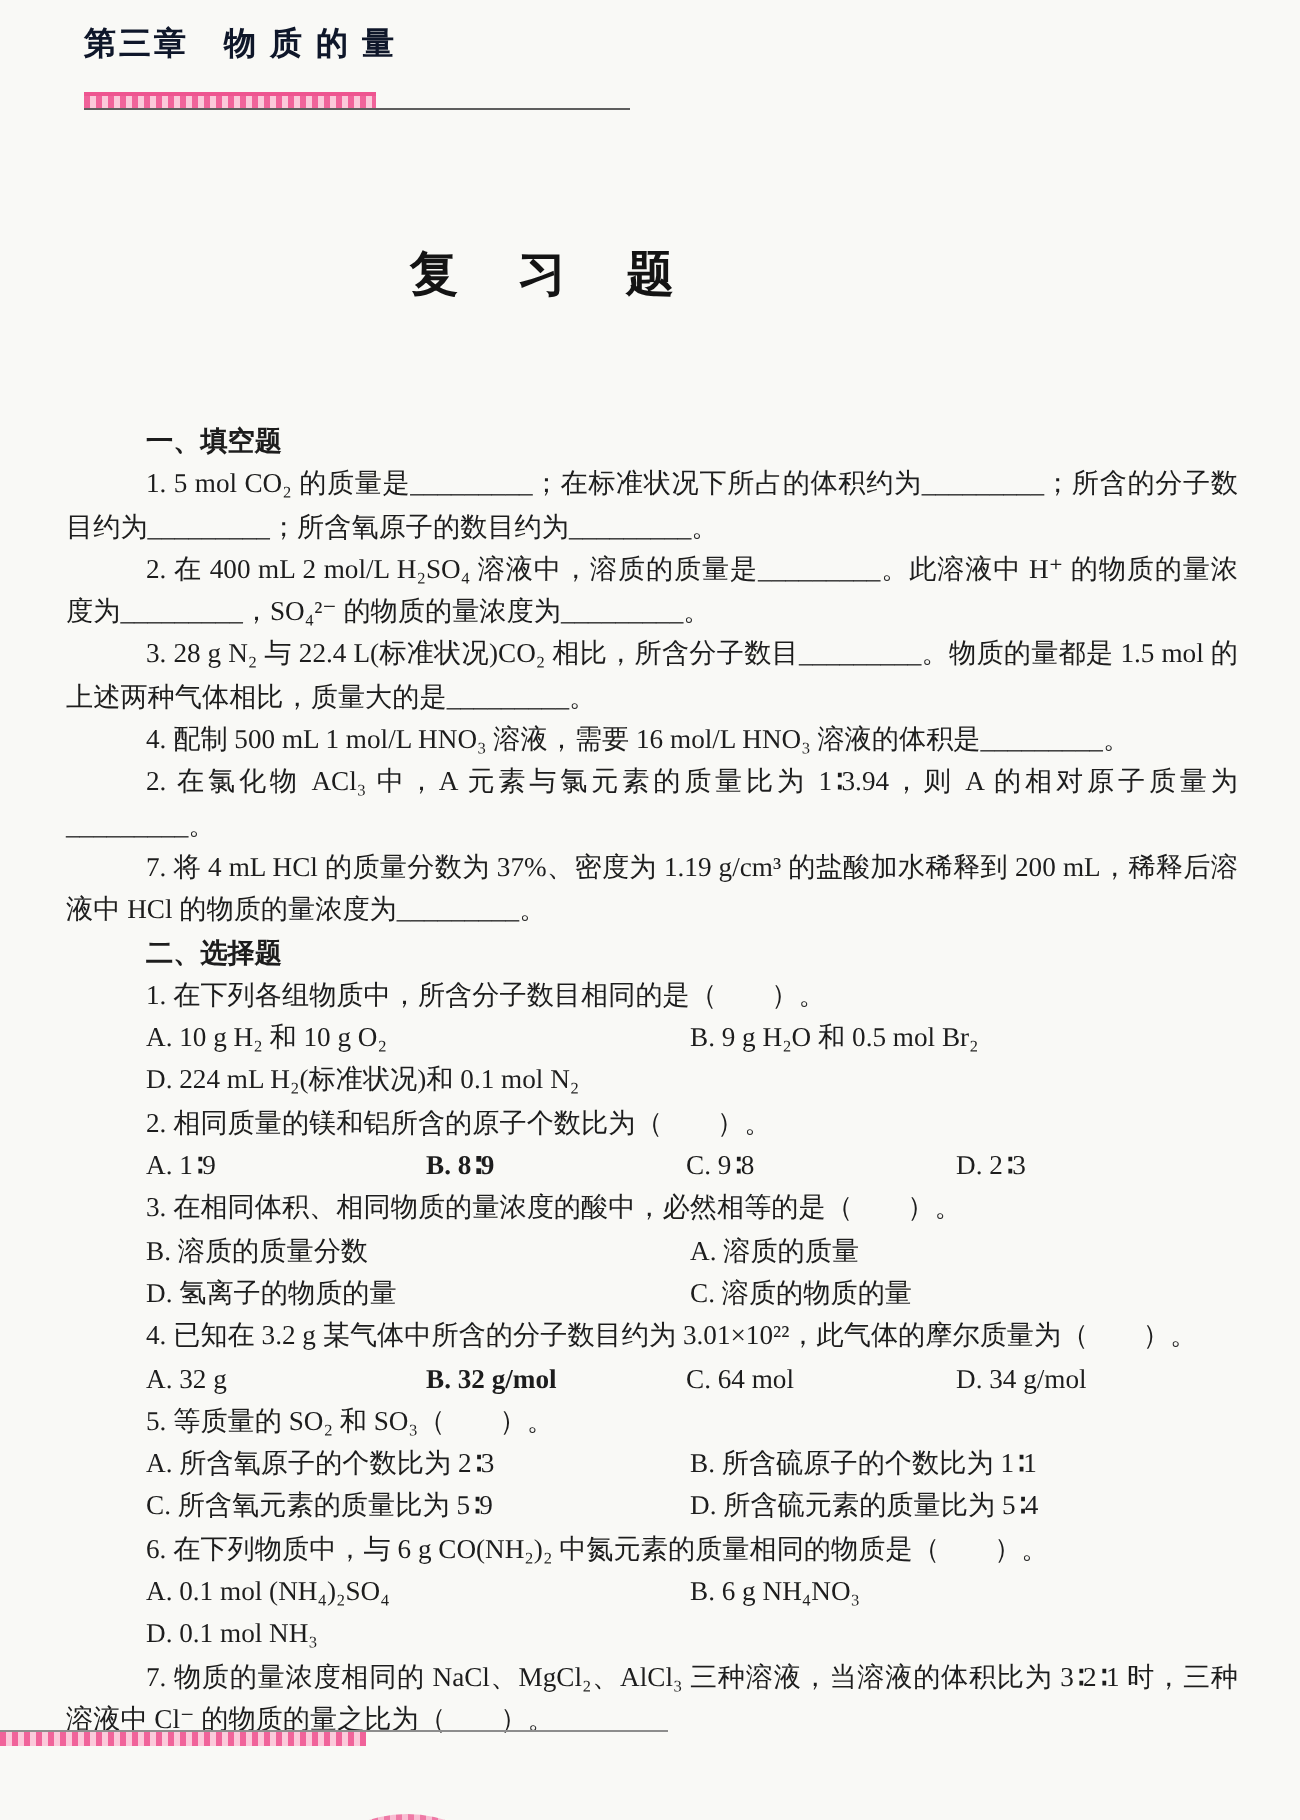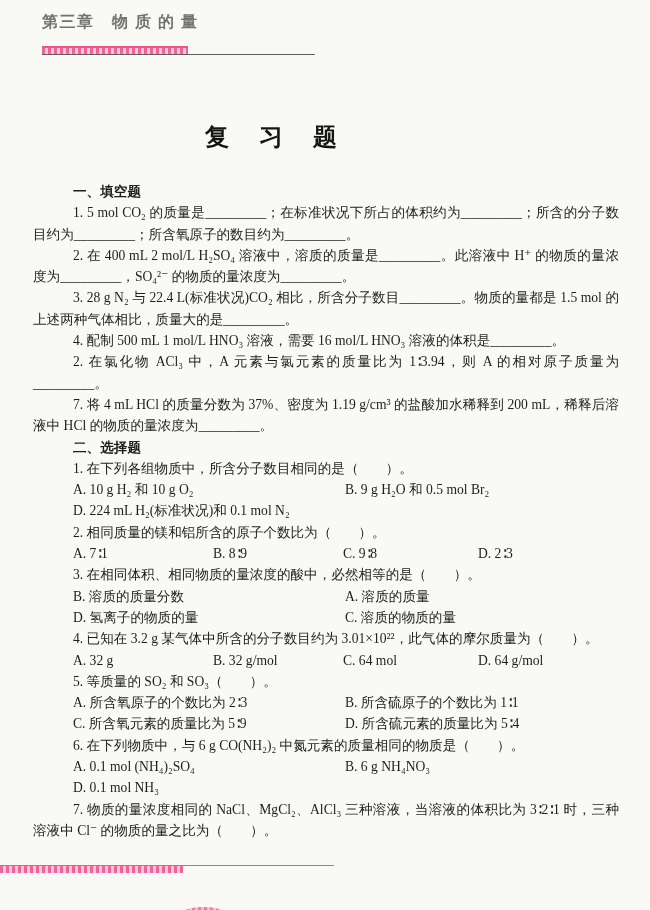--- a/index.html
+++ b/index.html
@@ -7,53 +7,53 @@
   body {
     position:relative;
     width:650px; height:910px;
     background:#f9f9f6;
     overflow:hidden;
     font-family:"Liberation Serif","DejaVu Serif",serif;
     color:#1d1d1d;
   }
   .chapter-header {
     position:absolute; left:42px; top:12px;
-    font-size:16px; font-weight:bold; letter-spacing:1.5px; color:#737373;
+    font-size:16px; font-weight:bold; letter-spacing:1.5px; color:#0f172a;
     white-space:pre;
   }
   .header-rule-bar {
     position:absolute; left:42px; top:46px; width:146px; height:9px;
     background:repeating-linear-gradient(90deg,#f0639a 0 3px,#fbc9da 3px 6px);
     border-top:2px solid #ee5590;
   }
   .header-rule-line {
     position:absolute; left:42px; top:54px; width:273px; height:1px;
     background:#5e5e5e;
   }
   .page-title {
     position:absolute; left:0; top:121px; width:542px;
     text-align:center;
     font-size:24px; font-weight:bold;
     letter-spacing:8px; word-spacing:8px; text-indent:8px;
     color:#141414;
     white-space:pre;
   }
   .content {
-    position:absolute; left:33px; top:181px; width:586px;
+    position:absolute; left:33px; top:210px; width:586px;
     font-size:13.6px; line-height:21.3px;
     text-align:justify;
   }
   .para { text-indent:40px; }
   .heading { text-indent:40px; font-weight:600; }
   .opts { display:flex; padding-left:40px; }
   .opts .opt { white-space:nowrap; overflow:hidden; }
   .opts.two  > .opt:nth-child(1){ width:272px; }
   .opts.two  > .opt:nth-child(2){ flex:1; }
   .opts.four > .opt:nth-child(1){ width:140px; }
-  .opts.four > .opt:nth-child(2){ width:130px; }
+  .opts.four > .opt:nth-child(2){ width:130px;font-weight:bold; }
   .opts.four > .opt:nth-child(3){ width:135px; }
   .opts.four > .opt:nth-child(4){ flex:1; }
   .footer-line {
     position:absolute; left:0; top:865px; width:334px; height:1px;
     background:#8d8d8d;
   }
   .footer-bar {
     position:absolute; left:0; top:866px; width:183px; height:7px;
     background:repeating-linear-gradient(90deg,#f0639a 0 3px,#fbc9da 3px 6px);
   }
@@ -90,42 +90,42 @@
   <div class="opts two">
     <span class="opt">A. 10 g H₂ 和 10 g O₂</span>
     <span class="opt">B. 9 g H₂O 和 0.5 mol Br₂</span>
   </div>
   <div class="opts two">
     <span class="opt">D. 224 mL H₂(标准状况)和 0.1 mol N₂</span>
   </div>
 
   <p class="para">2. 相同质量的镁和铝所含的原子个数比为（　　）。</p>
   <div class="opts four">
-    <span class="opt">A. 7∶1</span>
+    <span class="opt">A. 1∶9</span>
     <span class="opt">B. 8∶9</span>
     <span class="opt">C. 9∶8</span>
     <span class="opt">D. 2∶3</span>
   </div>
 
   <p class="para">3. 在相同体积、相同物质的量浓度的酸中，必然相等的是（　　）。</p>
   <div class="opts two">
     <span class="opt">B. 溶质的质量分数</span>
     <span class="opt">A. 溶质的质量</span>
   </div>
   <div class="opts two">
     <span class="opt">D. 氢离子的物质的量</span>
     <span class="opt">C. 溶质的物质的量</span>
   </div>
 
   <p class="para">4. 已知在 3.2 g 某气体中所含的分子数目约为 3.01×10²²，此气体的摩尔质量为（　　）。</p>
   <div class="opts four">
     <span class="opt">A. 32 g</span>
     <span class="opt">B. 32 g/mol</span>
     <span class="opt">C. 64 mol</span>
-    <span class="opt">D. 64 g/mol</span>
+    <span class="opt">D. 34 g/mol</span>
   </div>
 
   <p class="para">5. 等质量的 SO₂ 和 SO₃（　　）。</p>
   <div class="opts two">
     <span class="opt">A. 所含氧原子的个数比为 2∶3</span>
     <span class="opt">B. 所含硫原子的个数比为 1∶1</span>
   </div>
   <div class="opts two">
     <span class="opt">C. 所含氧元素的质量比为 5∶9</span>
     <span class="opt">D. 所含硫元素的质量比为 5∶4</span>

